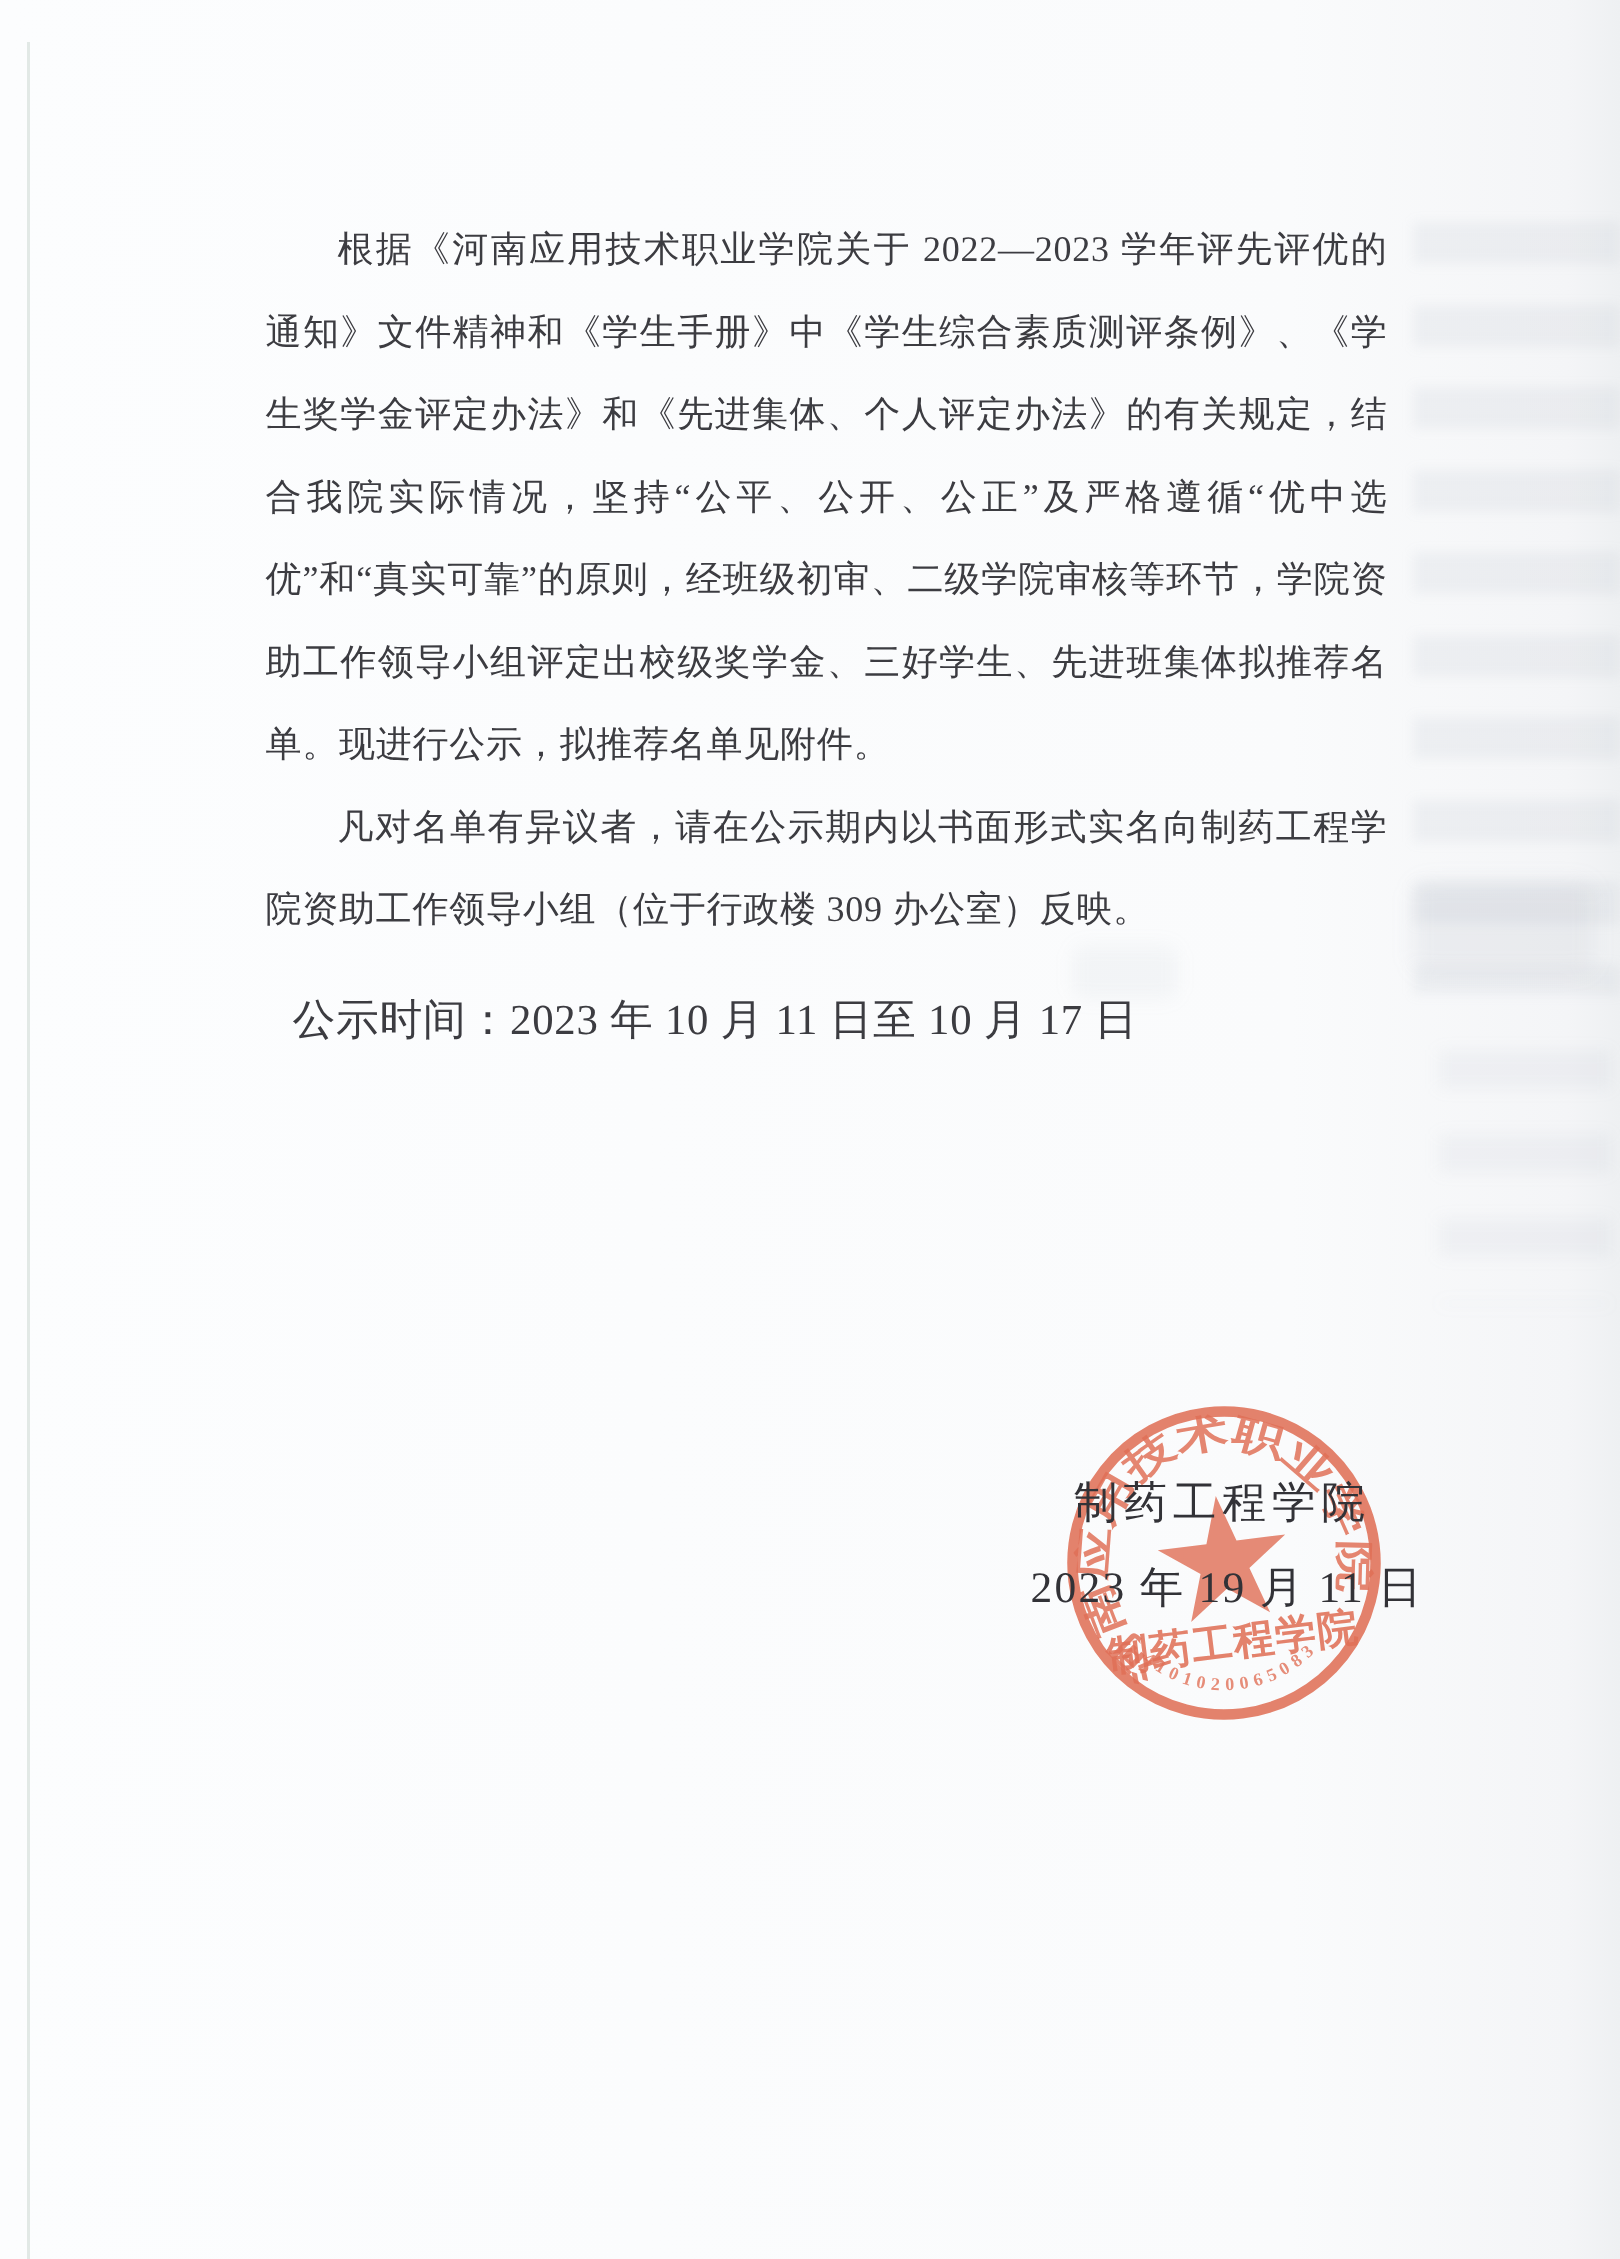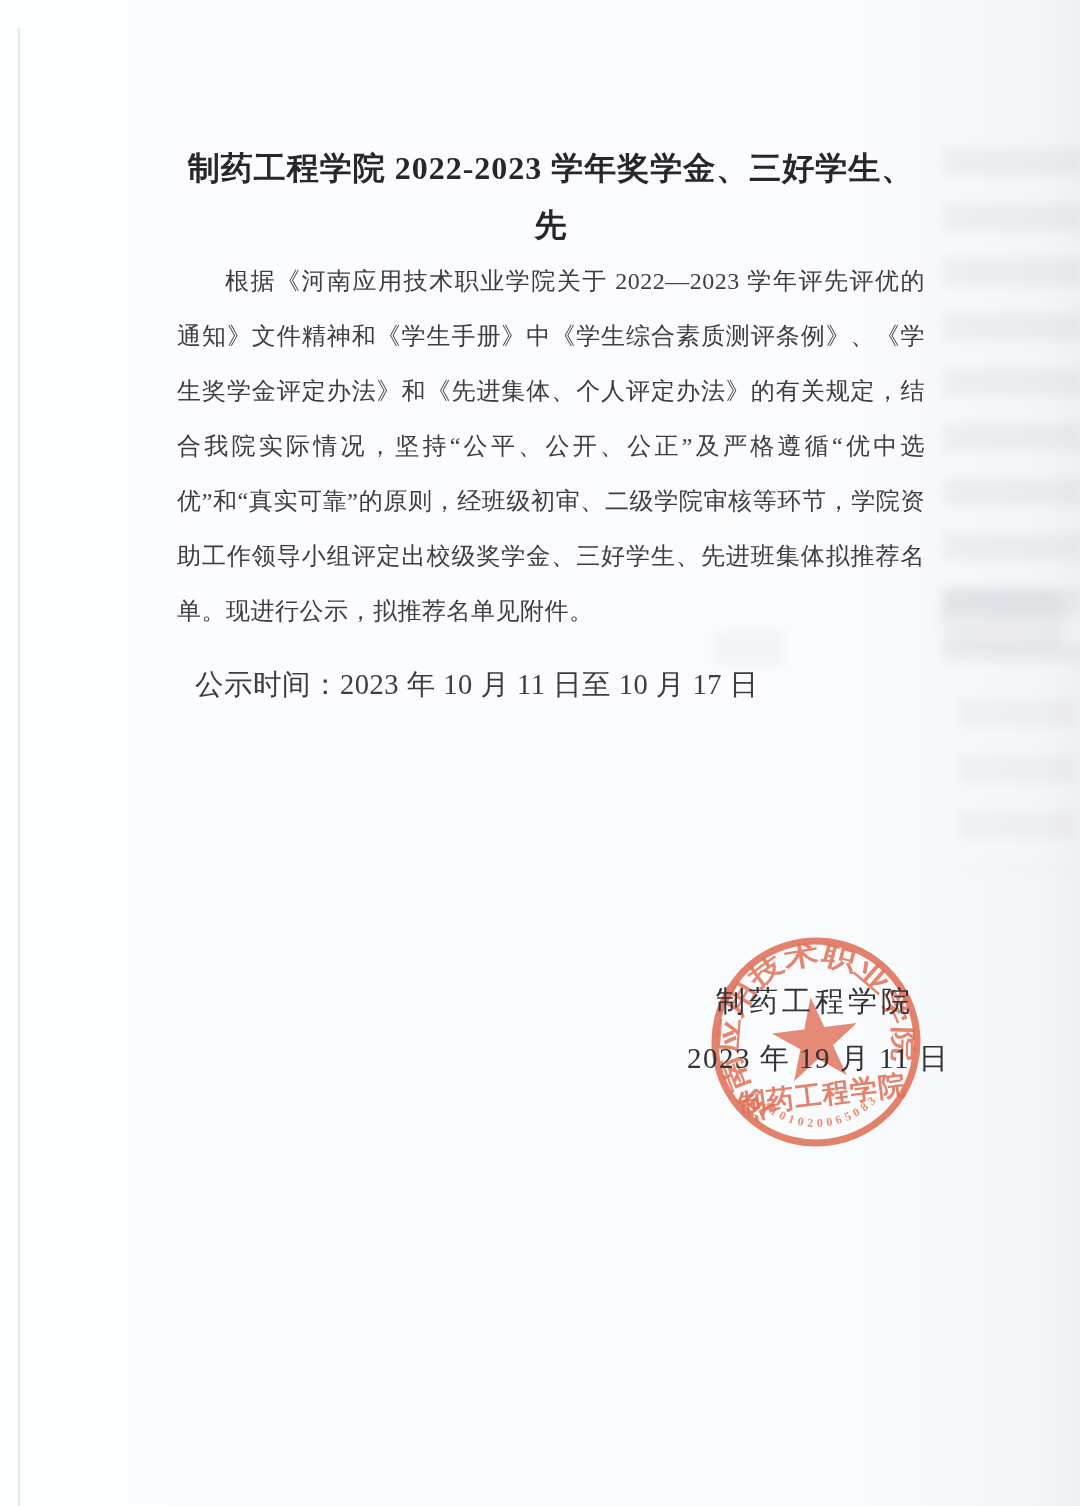--- a/index.html
+++ b/index.html
@@ -100,23 +100,23 @@
 <div class="page">
 
   <div class="edge-line"></div>
   <div class="ghost ghost-a"></div>
   <div class="ghost ghost-b"></div>
   <div class="ghost ghost-c"></div>
   <div class="ghost ghost-d"></div>
 
   <div class="text-col">
     <h1 class="doc-title">
-      <div>制药工程学院 2022-2023 学年奖学金、三好学生、先</div>
     </h1>
     <p class="par">根据《河南应用技术职业学院关于 2022—2023 学年评先评优的通知》文件精神和《学生手册》中《学生综合素质测评条例》、《学生奖学金评定办法》和《先进集体、个人评定办法》的有关规定，结合我院实际情况，坚持“公平、公开、公正”及严格遵循“优中选优”和“真实可靠”的原则，经班级初审、二级学院审核等环节，学院资助工作领导小组评定出校级奖学金、三好学生、先进班集体拟推荐名单。现进行公示，拟推荐名单见附件。</p>
+    <p class="par">凡对名单有异议者，请在公示期内以书面形式实名向制药工程学院资助工作领导小组（位于行政楼 309 办公室）反映。</p>
     <p class="plain-line">公示时间：2023 年 10 月 11 日至 10 月 17 日</p>
   </div>
 
   <div class="sig-dept">制药工程学院</div>
   <div class="sig-date">2023 年 19 月 11 日</div>
 
   <svg class="seal" viewBox="-120 -120 240 240" xmlns="http://www.w3.org/2000/svg">
     <defs>
       <path id="ring-arc" d="M -48,61.5 A 78,78 0 1 1 48,61.5" fill="none"></path>
       <path id="serial-arc" d="M -62,58 A 85,85 0 0 0 62,58" fill="none"></path>

